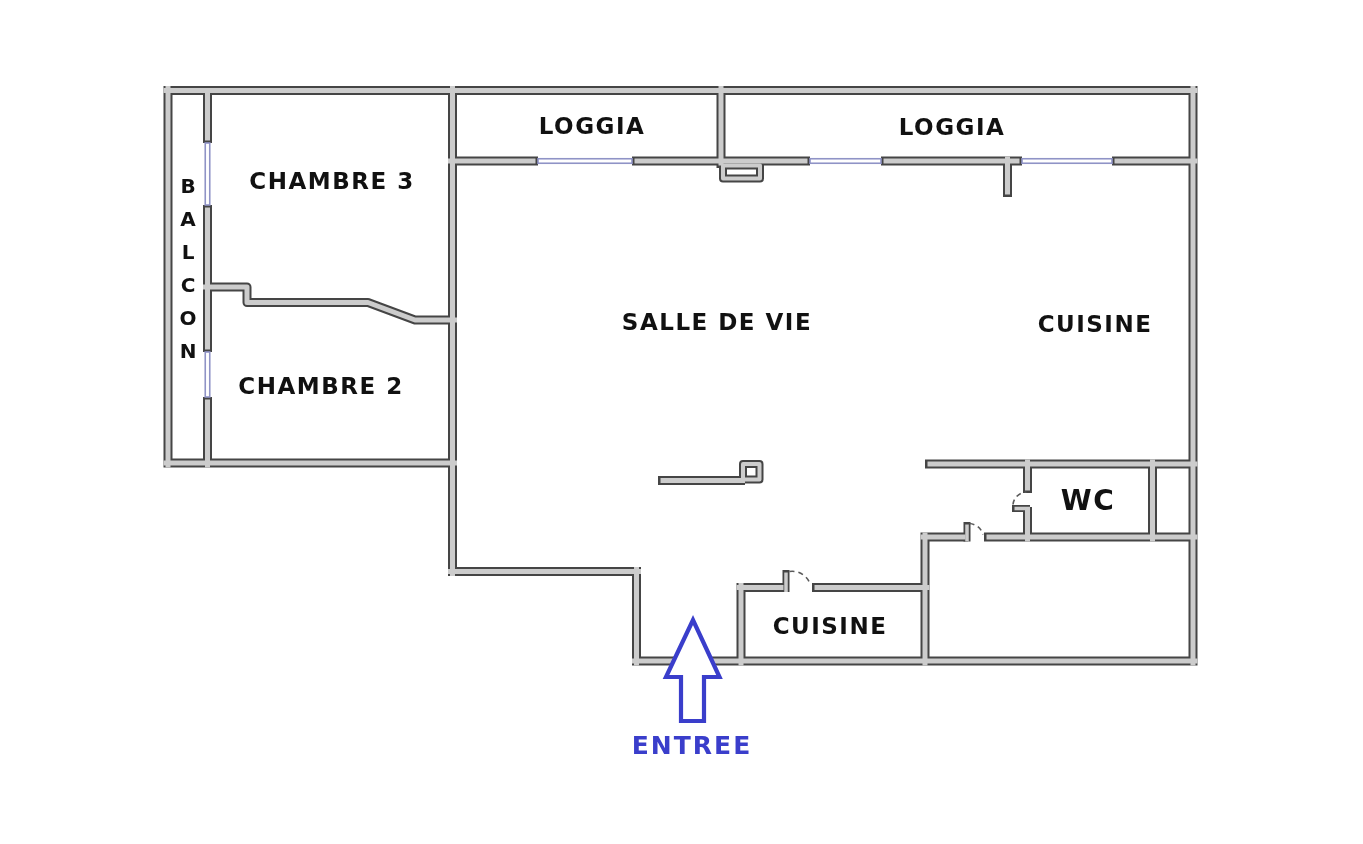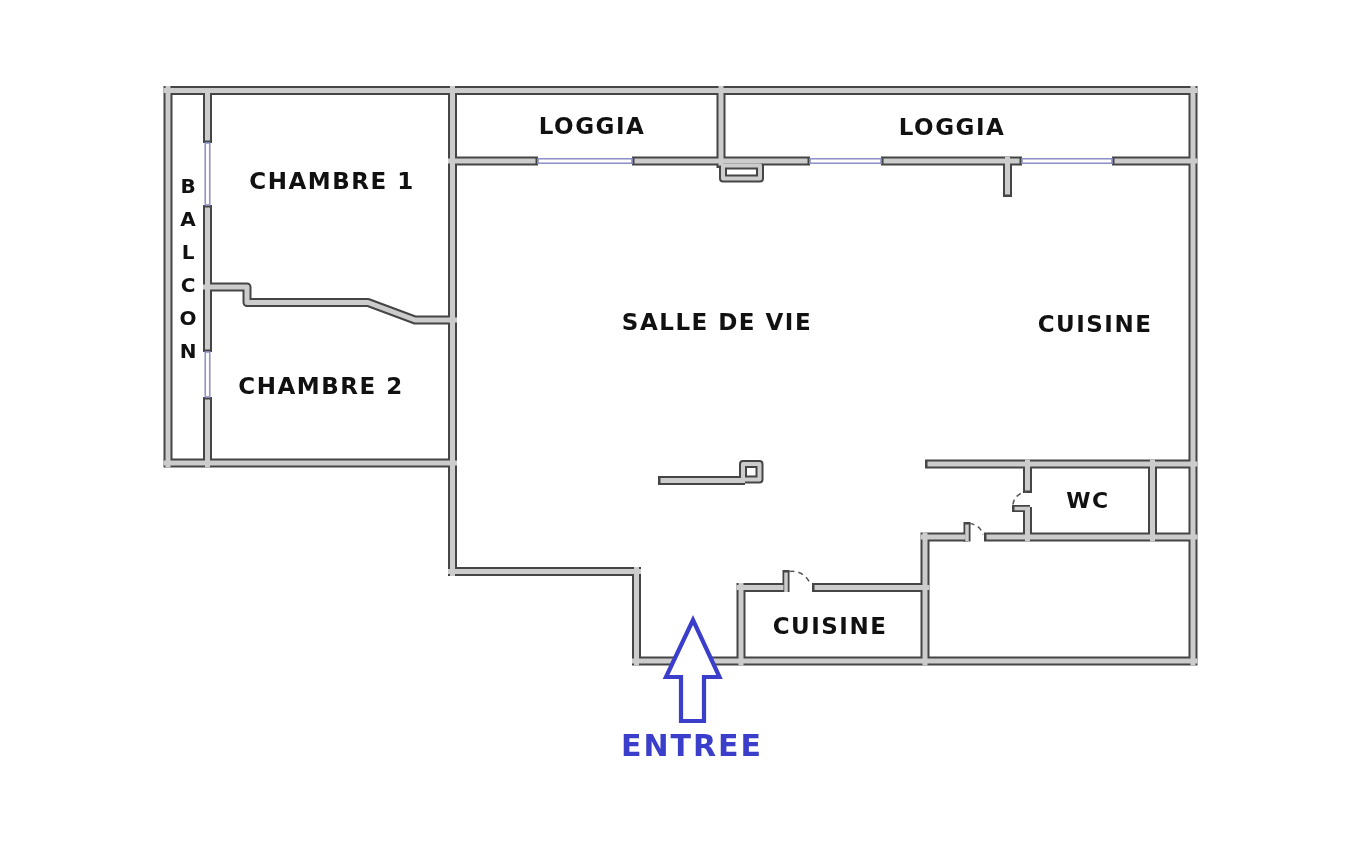--- a/index.html
+++ b/index.html
@@ -24,35 +24,35 @@
   
   .room-label{
     position:absolute;
     transform:translate(-50%,-50%);
     color:var(--label-text,#111111);
     font-weight:bold;
     font-size:23px;
     letter-spacing:1.5px;
     white-space:nowrap;
   }
-  .room-label.small{font-size:22px;}
+  .room-label.small{font-size:28px;}
   .room-label.wrap{white-space:normal;width:175px;line-height:1.28;}
   .v-label{
     writing-mode:vertical-rl;
     text-orientation:upright;
     letter-spacing:9px;
     font-size:20px;
     white-space:nowrap;
   }
   .entry-label{
     position:absolute;
     transform:translate(-50%,-50%);
     color:var(--entry-blue,#3a3ecb);
     font-weight:bold;
-    font-size:30px;
+    font-size:25px;
     letter-spacing:2px;
     white-space:nowrap;
   }
 </style>
 </head>
 <body>
 
 <div id="stage">
 
   <svg id="plan-svg" viewBox="0 0 1363 844">
@@ -147,21 +147,21 @@
       <path class="door-arc" d="M1013 504.5 A14 14 0 0 1 1026.5 492"></path>
       <path class="door-arc" d="M969.5 523.5 A15 15 0 0 1 983 534.5"></path>
       <path class="door-arc" d="M789.5 571.5 A19 19 0 0 1 810.5 585"></path>
     </g>
 
     <polygon class="entry-arrow" points="693,620 666,677 681,677 681,721 704,721 704,677 719.5,677"></polygon>
   </svg>
 
   <div class="room-label v-label" style="left:188px;top:273px;transform:translate(-50%,-50%);position:absolute;font-weight:bold;color:var(--label-text,#111);">BALCON</div>
 
-  <div class="room-label" style="left:332px;top:181px;">CHAMBRE 1</div>
+  <div class="room-label" style="left:332px;top:181px;">CHAMBRE 3</div>
 
   <div class="room-label" style="left:321px;top:386px;">CHAMBRE 2</div>
 
   <div class="room-label" style="left:592px;top:126px;">LOGGIA</div>
 
   <div class="room-label" style="left:952px;top:127px;">LOGGIA</div>
 
   <div class="room-label" style="left:717px;top:322px;">SALLE DE VIE</div>
 
   <div class="room-label" style="left:1071px;top:324px;margin-left:24px;">CUISINE</div>

